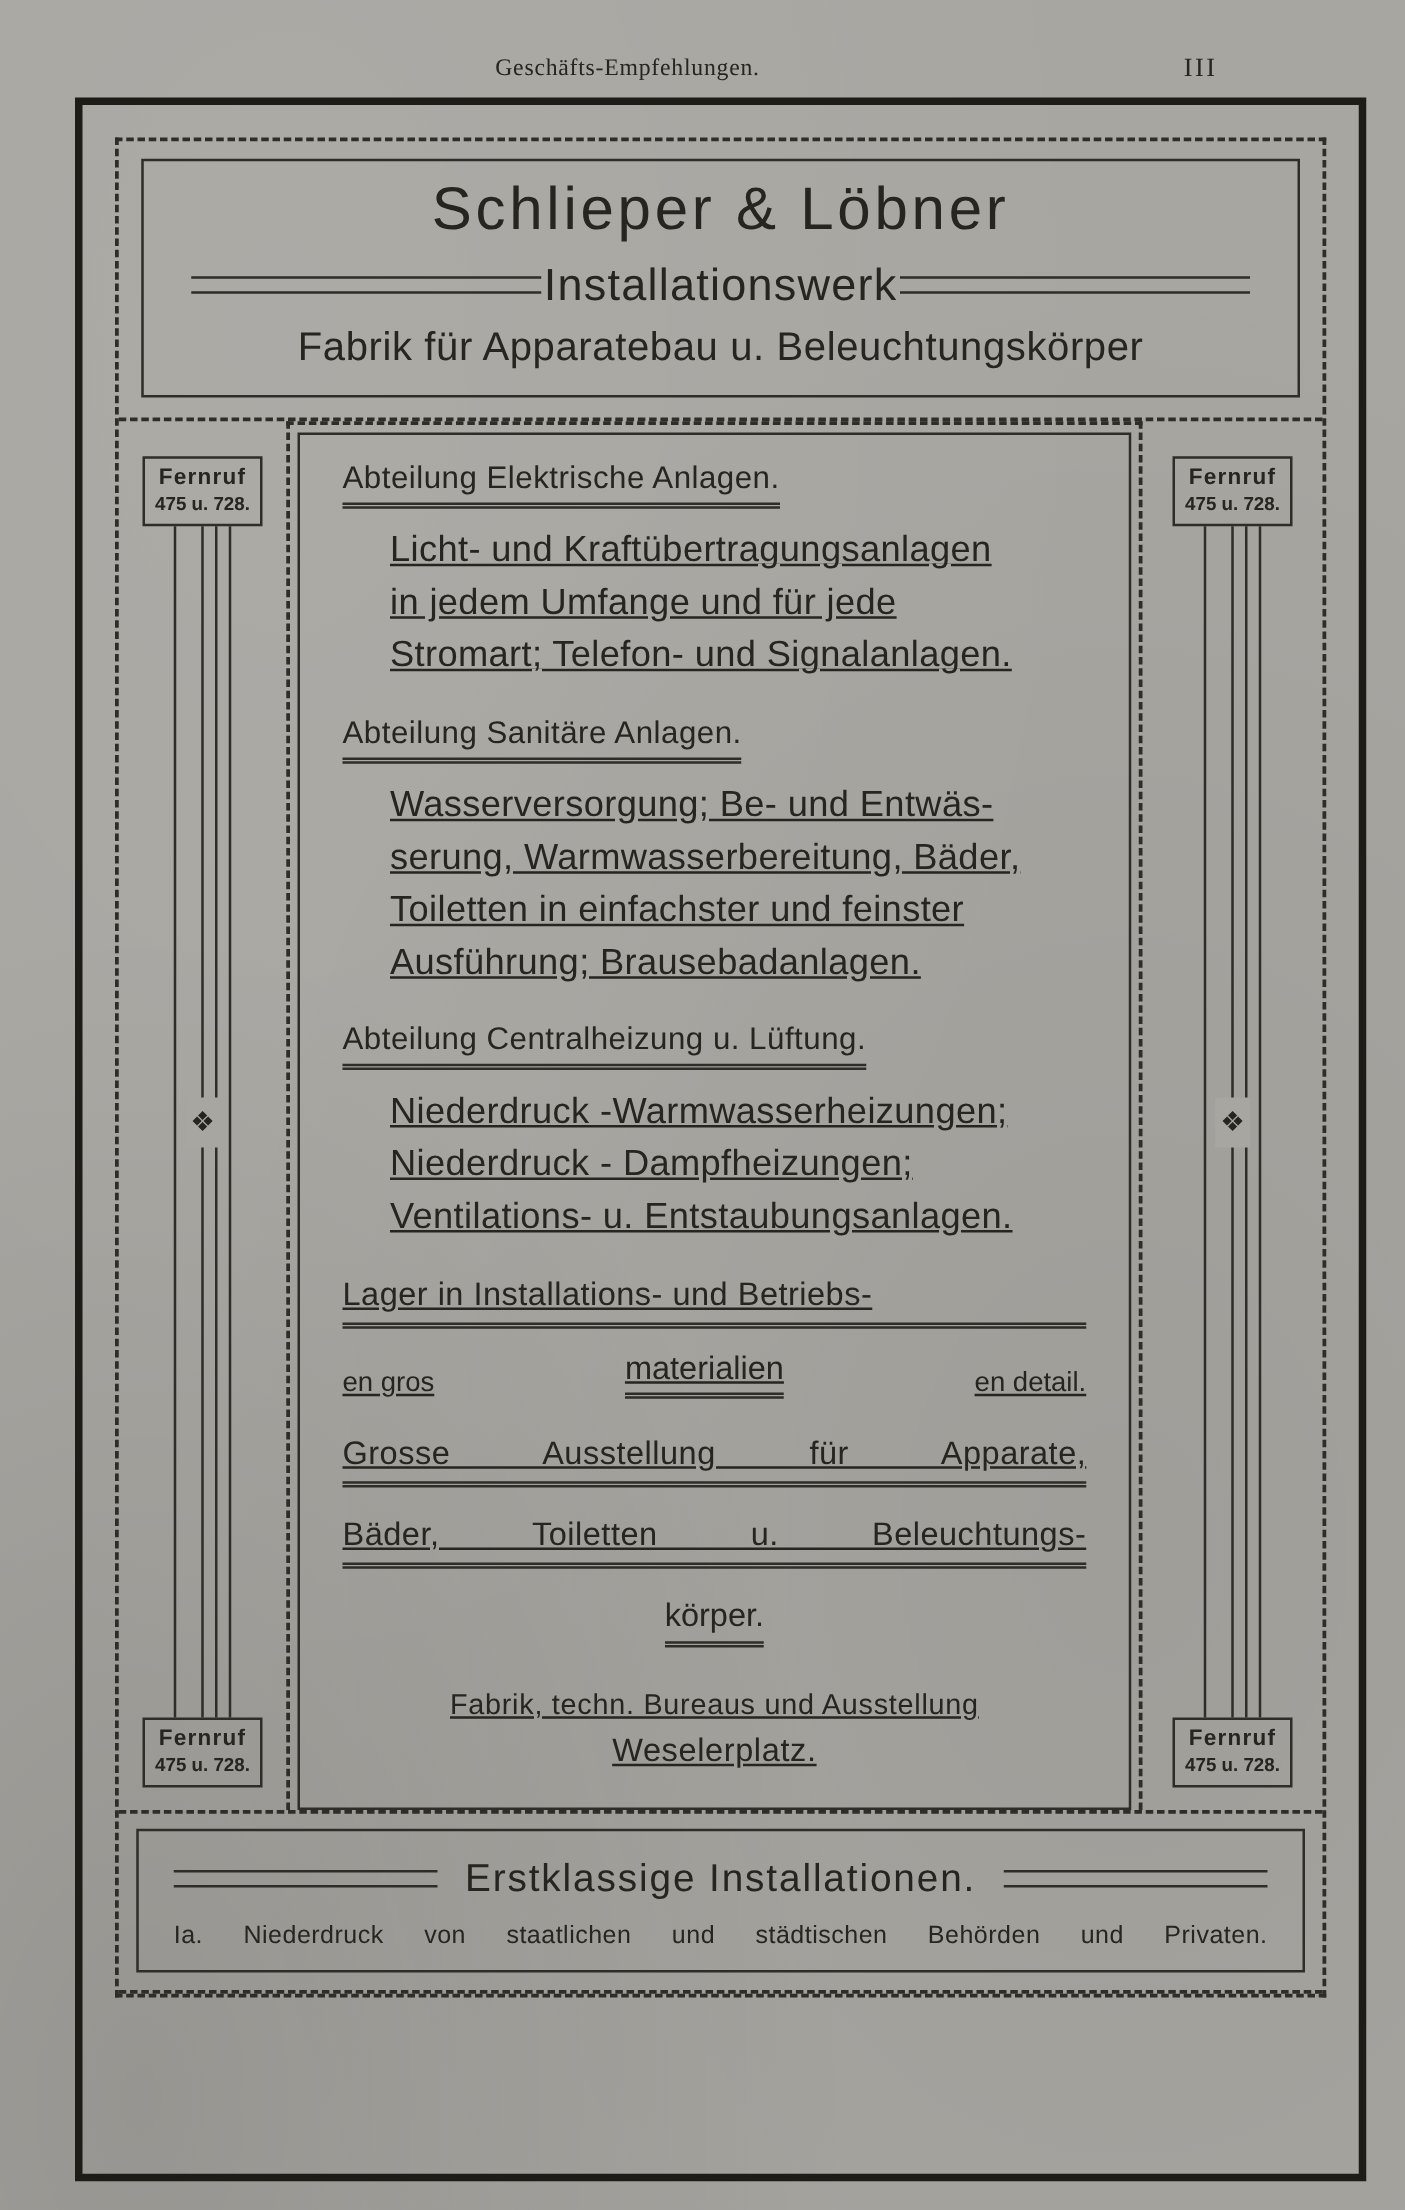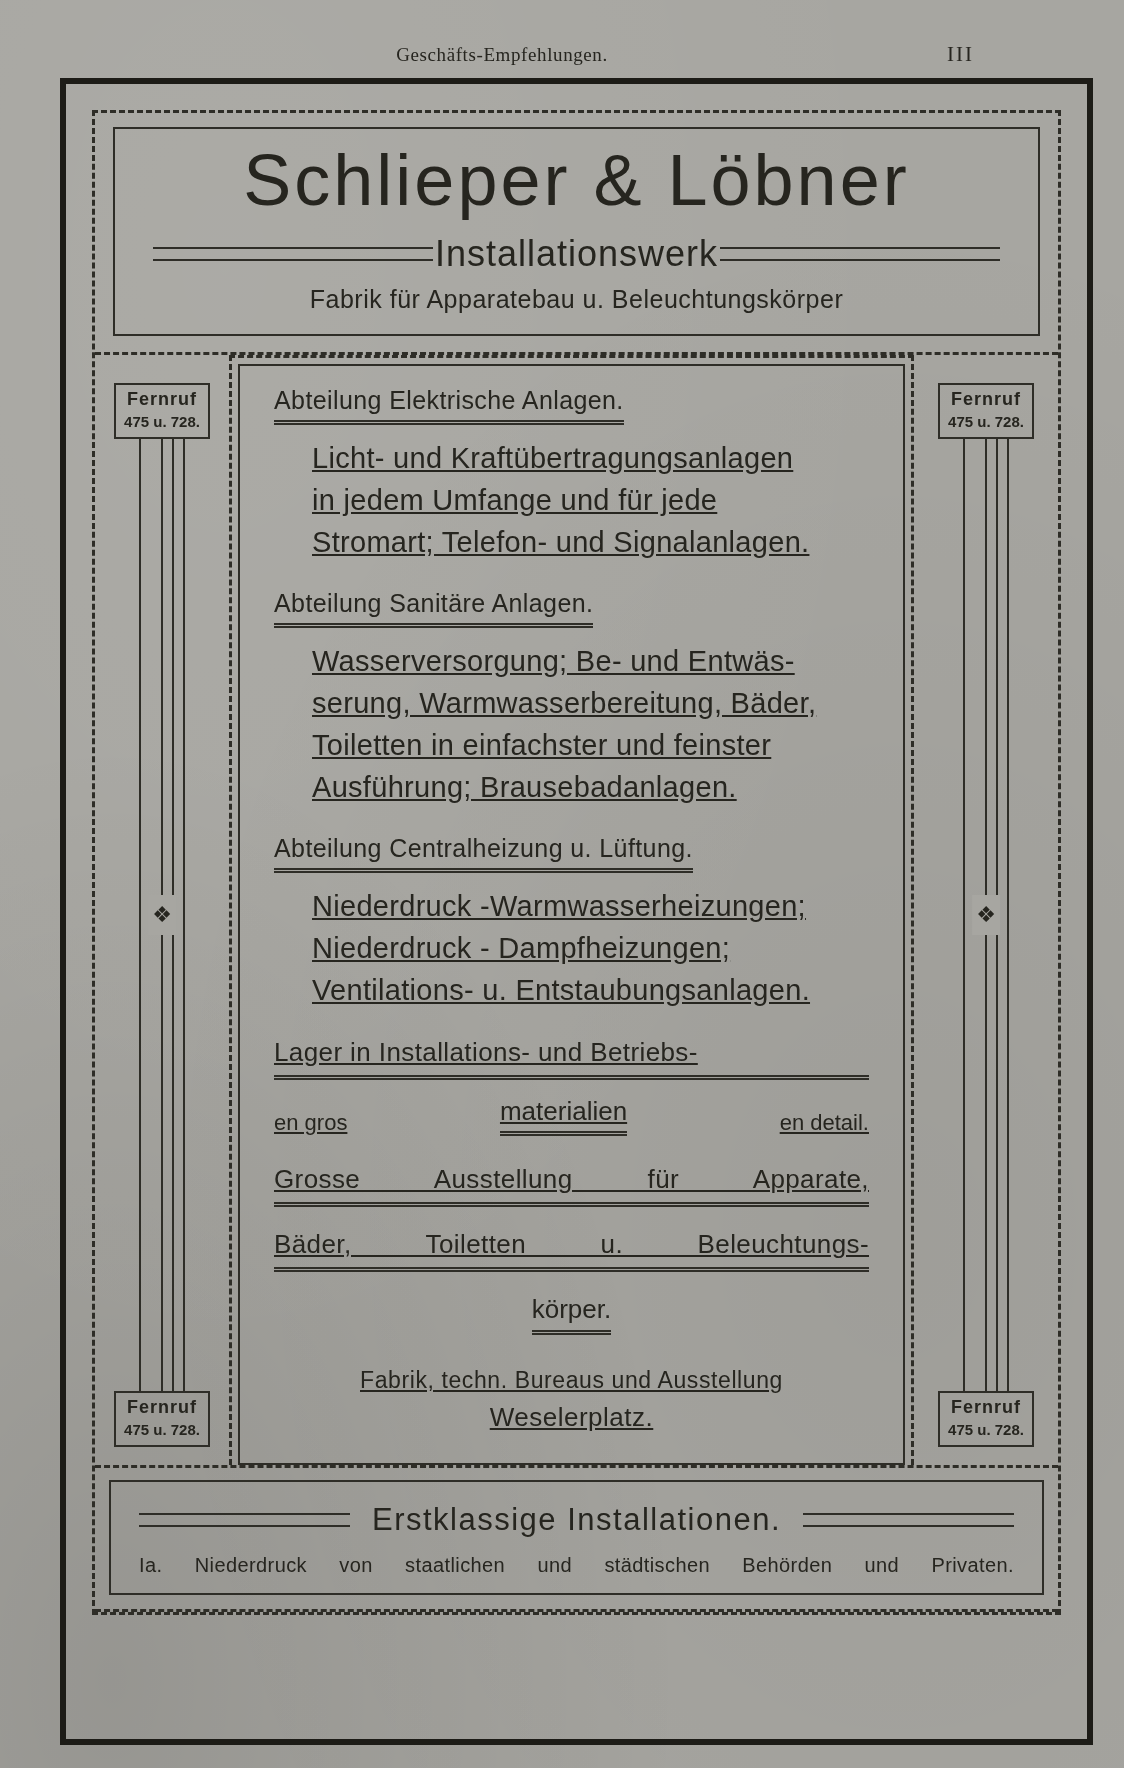--- a/index.html
+++ b/index.html
@@ -25,25 +25,25 @@
   .page-number{position:absolute;top:42px;right:150px;font-size:21px;letter-spacing:2px;text-align:right;}
 
   
   .ad{position:absolute;left:60px;right:31px;top:78px;bottom:23px;
     border:6px solid #1d1c17;padding:26px 26px 0;box-sizing:border-box;}
   .ad-inner{border:3px dashed var(--line);}
 
   
   .title-section{padding:14px 18px 16px;border-bottom:3px dashed var(--line);}
   .title-box{border:2px solid var(--line);padding:14px 10px 20px;text-align:center;}
-  .ad-title{font-size:72px;line-height:1.05;letter-spacing:3px;white-space:nowrap;}
+  .ad-title{font-size:48px;line-height:1.05;letter-spacing:3px;white-space:nowrap;}
   .subtitle-row{display:flex;align-items:center;gap:2px;margin:14px 28px 4px;}
   .dlines{flex:1;height:10px;border-top:2px solid var(--line);border-bottom:2px solid var(--line);}
   .ad-subtitle{font-size:36px;letter-spacing:1px;white-space:nowrap;}
-  .ad-tagline{font-size:25px;letter-spacing:0.5px;margin-top:10px;white-space:nowrap;}
+  .ad-tagline{font-size:32px;letter-spacing:0.5px;margin-top:10px;white-space:nowrap;}
 
   
   .middle-section{display:grid;grid-template-columns:134px 1fr 144px;
     border-bottom:3px dashed var(--line);}
   .rail{display:flex;flex-direction:column;align-items:center;padding:28px 0 18px;}
   .fernruf-box{border:2px solid var(--line);padding:4px 8px 7px;text-align:center;
     min-width:96px;box-sizing:border-box;background:transparent;}
   .fernruf-label{font-size:18px;font-weight:700;letter-spacing:1px;}
   .fernruf-number{font-size:15px;font-weight:700;margin-top:3px;white-space:nowrap;}
   .rail-lines{flex:1;width:100%;position:relative;display:flex;justify-content:center;}

